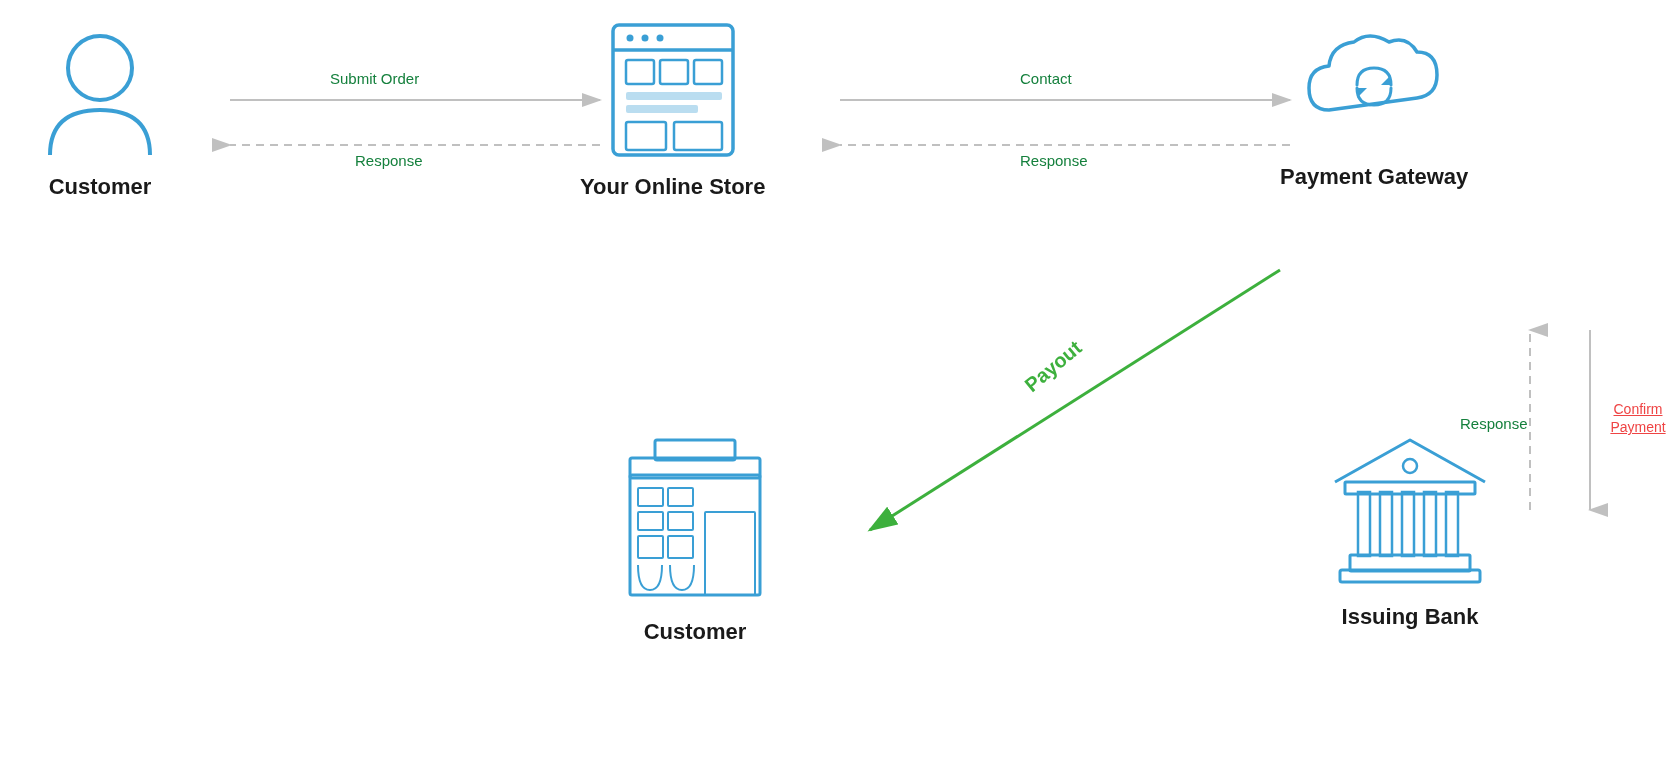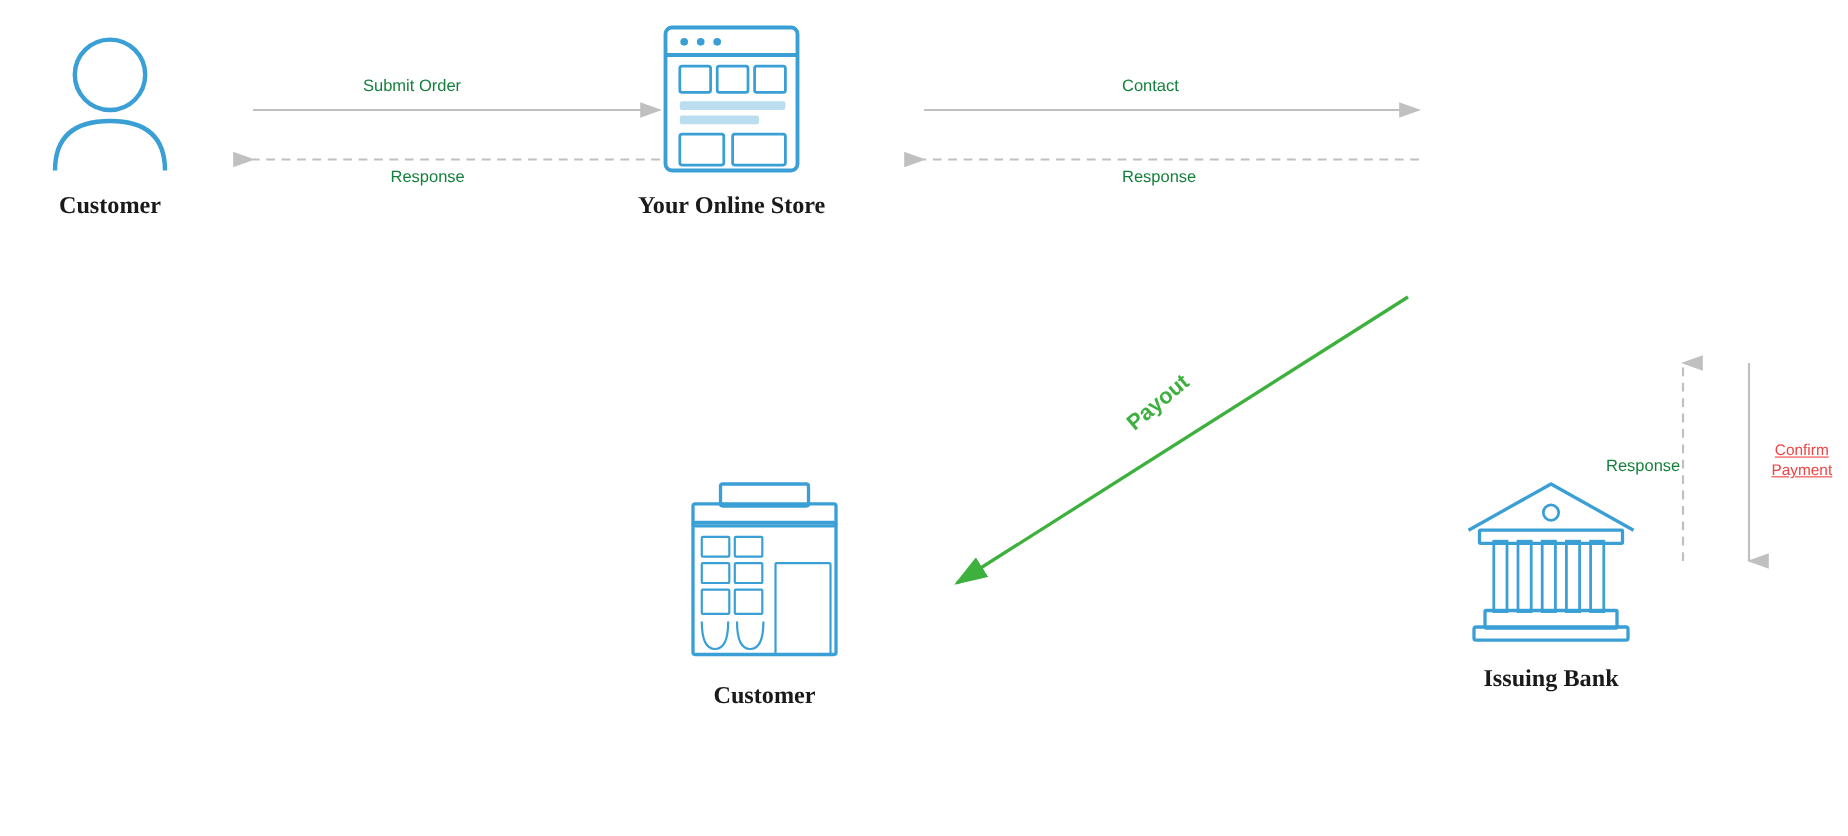--- a/index.html
+++ b/index.html
@@ -17,21 +17,20 @@
       position: relative;
     }
 
     
     .node {
       position: absolute;
       display: flex;
       flex-direction: column;
       align-items: center;
       gap: 8px;
-      font-family: Liberation Serif, serif;
     }
     .node-label {
       font-size: 22px;
       font-weight: 700;
       color: #1a1a1a;
       text-align: center;
       margin-top: 6px;
     }
 
     
@@ -178,20 +177,32 @@
 
       <rect x="18" y="72" width="96" height="8" rx="2" fill="#3a9fd5" opacity="0.35"></rect>
       <rect x="18" y="85" width="72" height="8" rx="2" fill="#3a9fd5" opacity="0.35"></rect>
 
       <rect x="18" y="102" width="40" height="28" rx="2" fill="none" stroke="#3a9fd5" stroke-width="2.5"></rect>
       <rect x="66" y="102" width="48" height="28" rx="2" fill="none" stroke="#3a9fd5" stroke-width="2.5"></rect>
     </svg>
     <div class="node-label">Your Online Store</div>
   </div>
 
+  <div class="node node-gateway">
+    <svg class="icon" width="150" height="130" viewBox="0 0 150 130" xmlns="http://www.w3.org/2000/svg">
+
+      <path d="M30,90 Q10,90 10,68 Q10,48 30,46 Q32,25 55,22 Q70,10 90,22 Q108,15 118,32 Q138,32 138,55 Q138,75 118,78 Z" fill="none" stroke="#3a9fd5" stroke-width="3.5" stroke-linejoin="round"></path>
+
+      <path d="M58,65 Q58,48 75,48 Q92,48 92,65" fill="none" stroke="#3a9fd5" stroke-width="3" stroke-linecap="round"></path>
+      <polygon points="92,55 92,65 82,65" fill="#3a9fd5"></polygon>
+      <path d="M92,68 Q92,85 75,85 Q58,85 58,68" fill="none" stroke="#3a9fd5" stroke-width="3" stroke-linecap="round"></path>
+      <polygon points="58,78 58,68 68,68" fill="#3a9fd5"></polygon>
+    </svg>
+    <div class="node-label">Payment Gateway</div>
+  </div>
 
   <div class="node node-merchant">
     <svg class="icon" width="150" height="175" viewBox="0 0 150 175" xmlns="http://www.w3.org/2000/svg">
 
       <rect x="10" y="45" width="130" height="120" rx="2" fill="none" stroke="#3a9fd5" stroke-width="3"></rect>
 
       <rect x="10" y="28" width="130" height="20" rx="2" fill="none" stroke="#3a9fd5" stroke-width="3"></rect>
       <rect x="35" y="10" width="80" height="20" rx="2" fill="none" stroke="#3a9fd5" stroke-width="3"></rect>
 
       <rect x="18" y="58" width="25" height="18" rx="1" fill="none" stroke="#3a9fd5" stroke-width="2"></rect>

